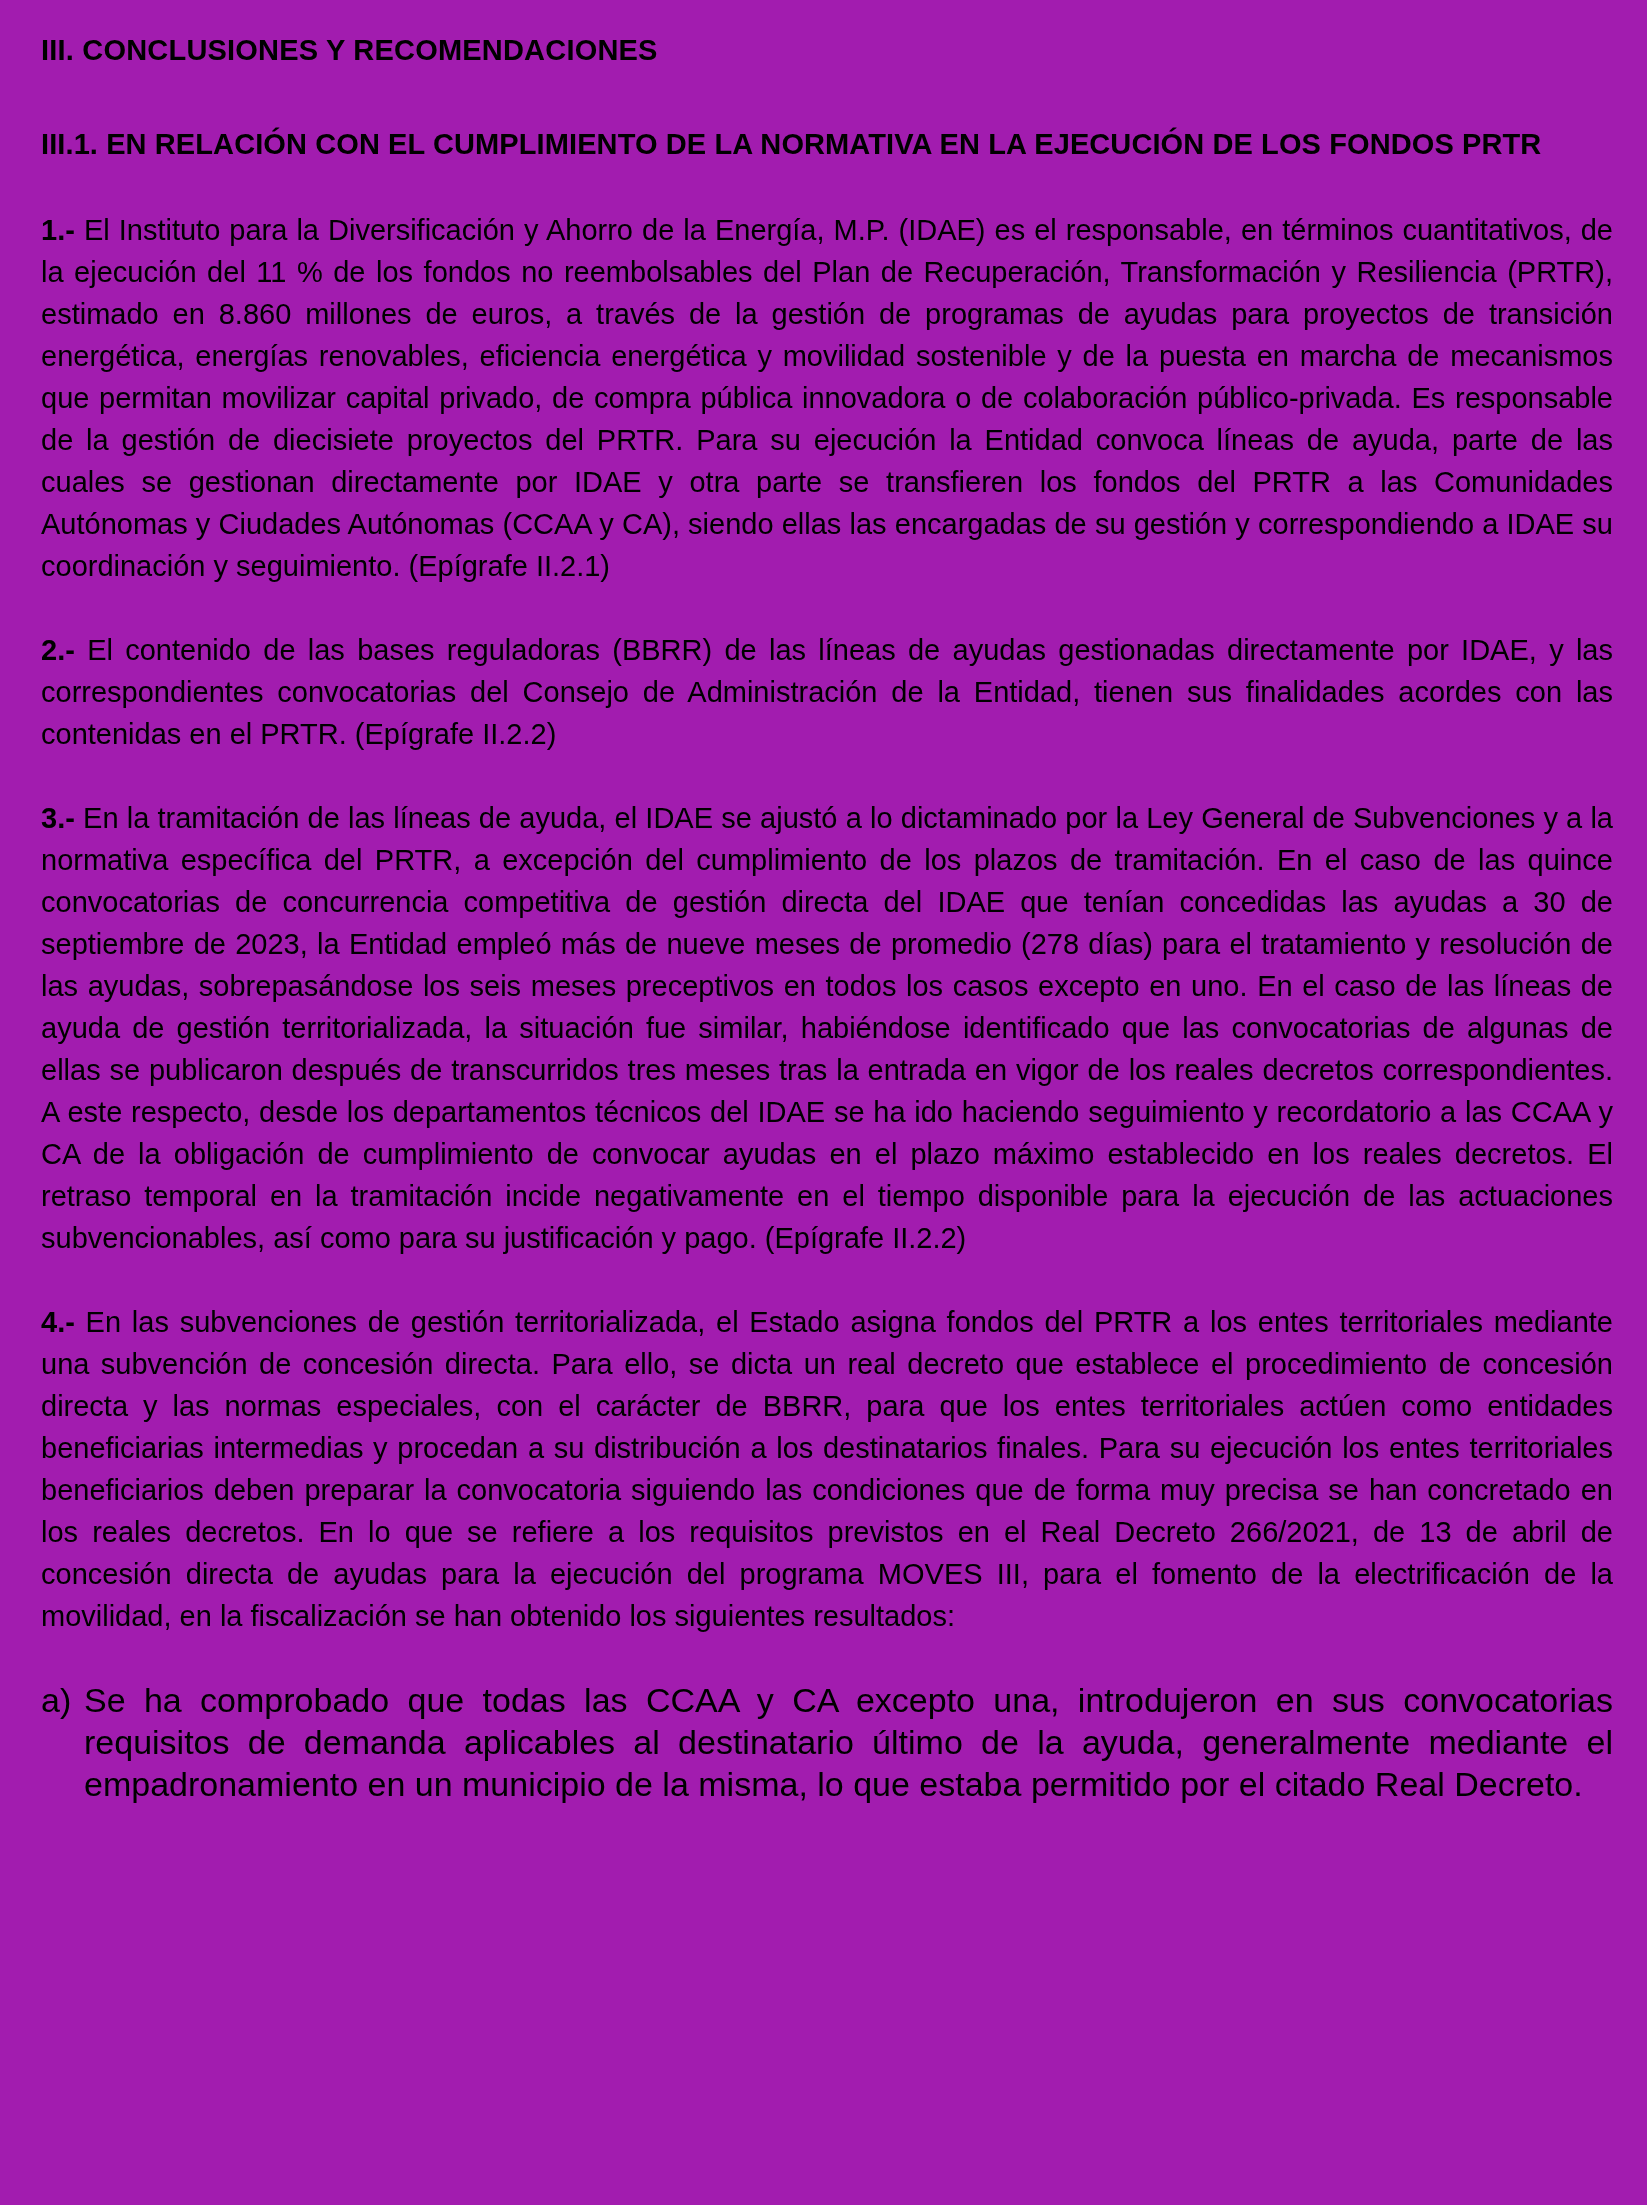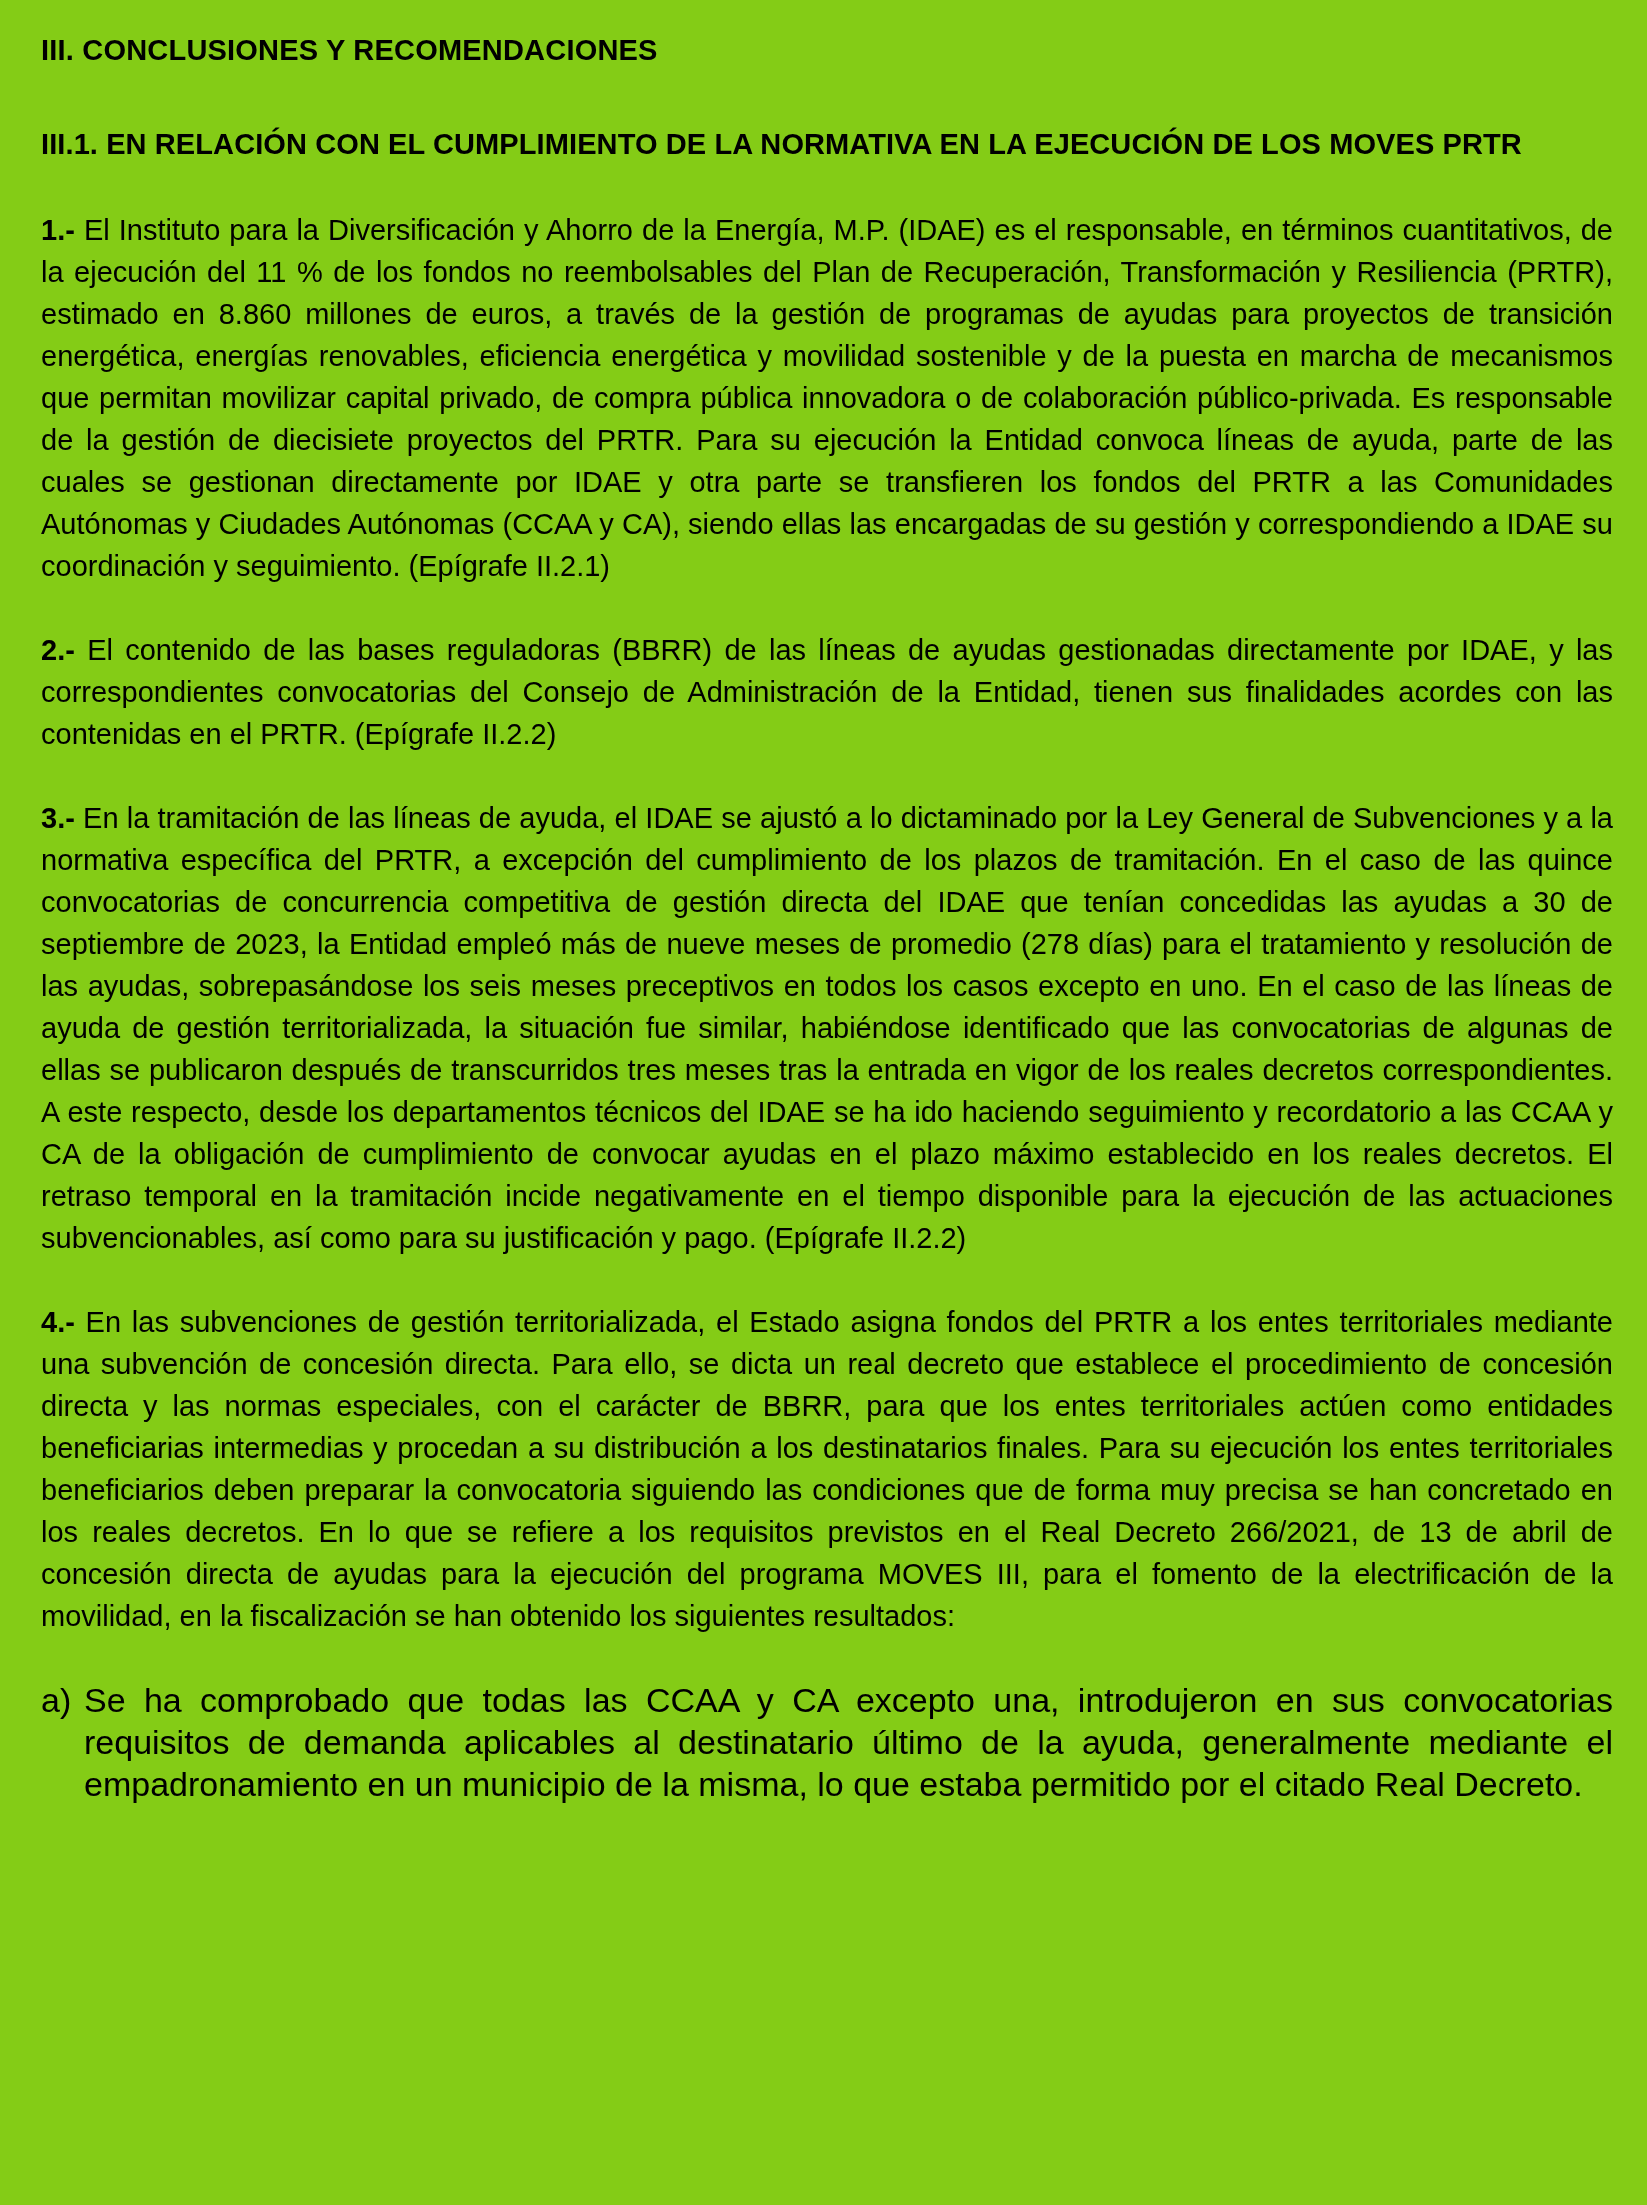--- a/index.html
+++ b/index.html
@@ -9,21 +9,21 @@
     background: #ffffff;
   }
   body {
     font-family: "Liberation Sans", sans-serif;
     color: #000000;
   }
   .page {
     position: relative;
     width: 1648px;
     height: 2205px;
-    background: #84cc16;
+    background: #a21caf;
     box-sizing: border-box;
     padding: 30px 35px 0 41px;
     overflow: hidden;
   }
   .doc-heading-1 {
     font-size: 29px;
     font-weight: bold;
     line-height: 41px;
     letter-spacing: 0.2px;
     margin: 0 0 0 0;
@@ -73,21 +73,21 @@
 </style>
 </head>
 <body>
 
 <div class="page">
 
   <h1 class="doc-heading-1">III. CONCLUSIONES Y RECOMENDACIONES</h1>
 
   <div class="spacer-after-h1"></div>
 
-  <h2 class="doc-heading-2">III.1. EN RELACIÓN CON EL CUMPLIMIENTO DE LA NORMATIVA EN LA EJECUCIÓN DE LOS MOVES PRTR</h2>
+  <h2 class="doc-heading-2">III.1. EN RELACIÓN CON EL CUMPLIMIENTO DE LA NORMATIVA EN LA EJECUCIÓN DE LOS FONDOS PRTR</h2>
 
   <div class="spacer-after-h2"></div>
 
   <p class="para"><span class="marker">1.-</span> <span>El Instituto para la Diversificación y Ahorro de la Energía, M.P. (IDAE) es el responsable, en términos cuantitativos, de la ejecución del 11 % de los fondos no reembolsables del Plan de Recuperación, Transformación y Resiliencia (PRTR), estimado en 8.860 millones de euros, a través de la gestión de programas de ayudas para proyectos de transición energética, energías renovables, eficiencia energética y movilidad sostenible y de la puesta en marcha de mecanismos que permitan movilizar capital privado, de compra pública innovadora o de colaboración público-privada. Es responsable de la gestión de diecisiete proyectos del PRTR. Para su ejecución la Entidad convoca líneas de ayuda, parte de las cuales se gestionan directamente por IDAE y otra parte se transfieren los fondos del PRTR a las Comunidades Autónomas y Ciudades Autónomas (CCAA y CA), siendo ellas las encargadas de su gestión y correspondiendo a IDAE su coordinación y seguimiento. (Epígrafe II.2.1)</span></p>
 
   <div class="para-gap"></div>
 
   <p class="para"><span class="marker">2.-</span> <span>El contenido de las bases reguladoras (BBRR) de las líneas de ayudas gestionadas directamente por IDAE, y las correspondientes convocatorias del Consejo de Administración de la Entidad, tienen sus finalidades acordes con las contenidas en el PRTR. (Epígrafe II.2.2)</span></p>
 
   <div class="para-gap"></div>

